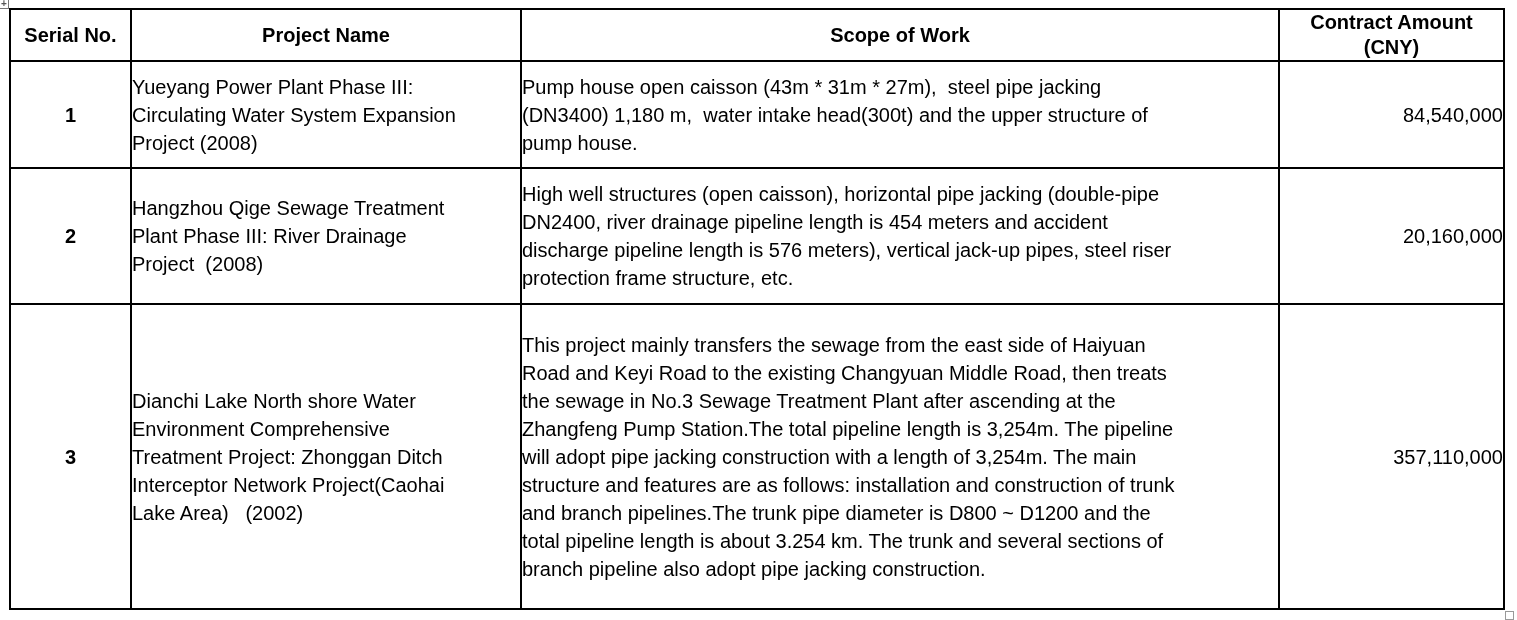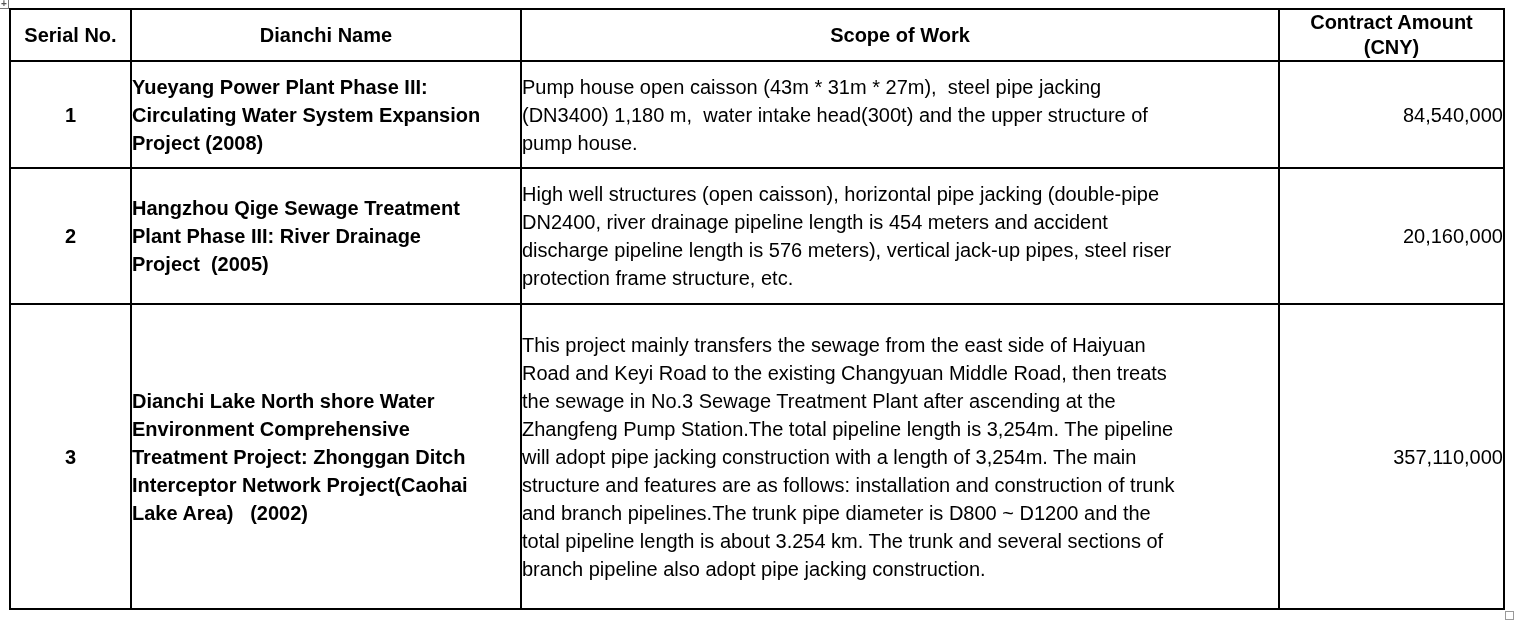--- a/index.html
+++ b/index.html
@@ -52,21 +52,20 @@
   tr.row-2      { height: 136px; }
   tr.row-3      { height: 305px; }
 
   td.serial {
     text-align: center;
     font-weight: bold;
   }
   td.project {
     text-align: left;
     padding: 0 2px 0 3px;
-    font-weight: bold;
   }
   td.scope {
     text-align: left;
     padding: 0 2px 0 2px;
     margin-left: 35px;
   }
   td.amount {
     text-align: right;
   }
 
@@ -114,42 +113,42 @@
   <table class="projects">
     <colgroup>
       <col style="width:121px">
       <col style="width:390px">
       <col style="width:758px">
       <col style="width:225px">
     </colgroup>
     <thead>
       <tr>
         <th>Serial No.</th>
-        <th>Dianchi Name</th>
+        <th>Project Name</th>
         <th>Scope of Work</th>
         <th>Contract Amount
 (CNY)</th>
       </tr>
     </thead>
     <tbody>
       <tr class="row-1">
         <td class="serial">1</td>
         <td class="project">Yueyang Power Plant Phase III:
 Circulating Water System Expansion
 Project (2008)</td>
         <td class="scope">Pump house open caisson (43m * 31m * 27m),  steel pipe jacking
 (DN3400) 1,180 m,  water intake head(300t) and the upper structure of
 pump house.</td>
         <td class="amount">84,540,000</td>
       </tr>
       <tr class="row-2">
         <td class="serial">2</td>
         <td class="project">Hangzhou Qige Sewage Treatment
 Plant Phase III: River Drainage
-Project  (2005)</td>
+Project  (2008)</td>
         <td class="scope">High well structures (open caisson), horizontal pipe jacking (double-pipe
 DN2400, river drainage pipeline length is 454 meters and accident
 discharge pipeline length is 576 meters), vertical jack-up pipes, steel riser
 protection frame structure, etc.</td>
         <td class="amount">20,160,000</td>
       </tr>
       <tr class="row-3">
         <td class="serial">3</td>
         <td class="project">Dianchi Lake North shore Water
 Environment Comprehensive

